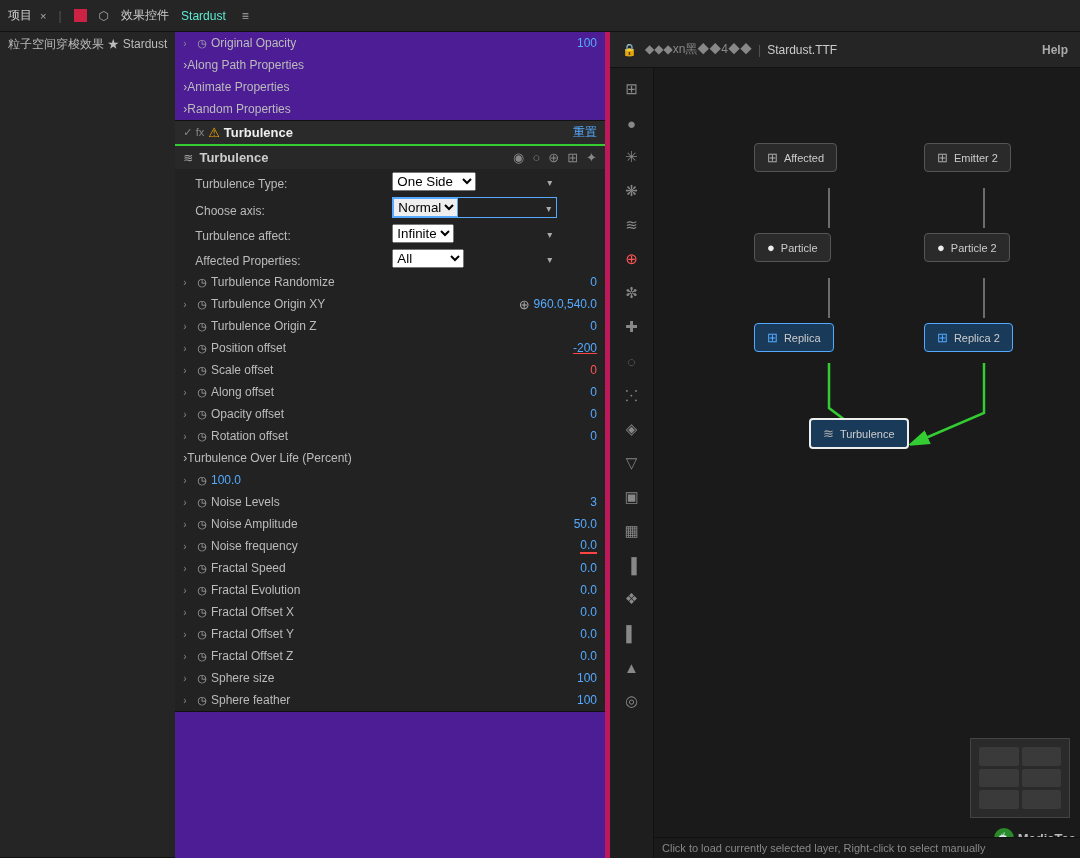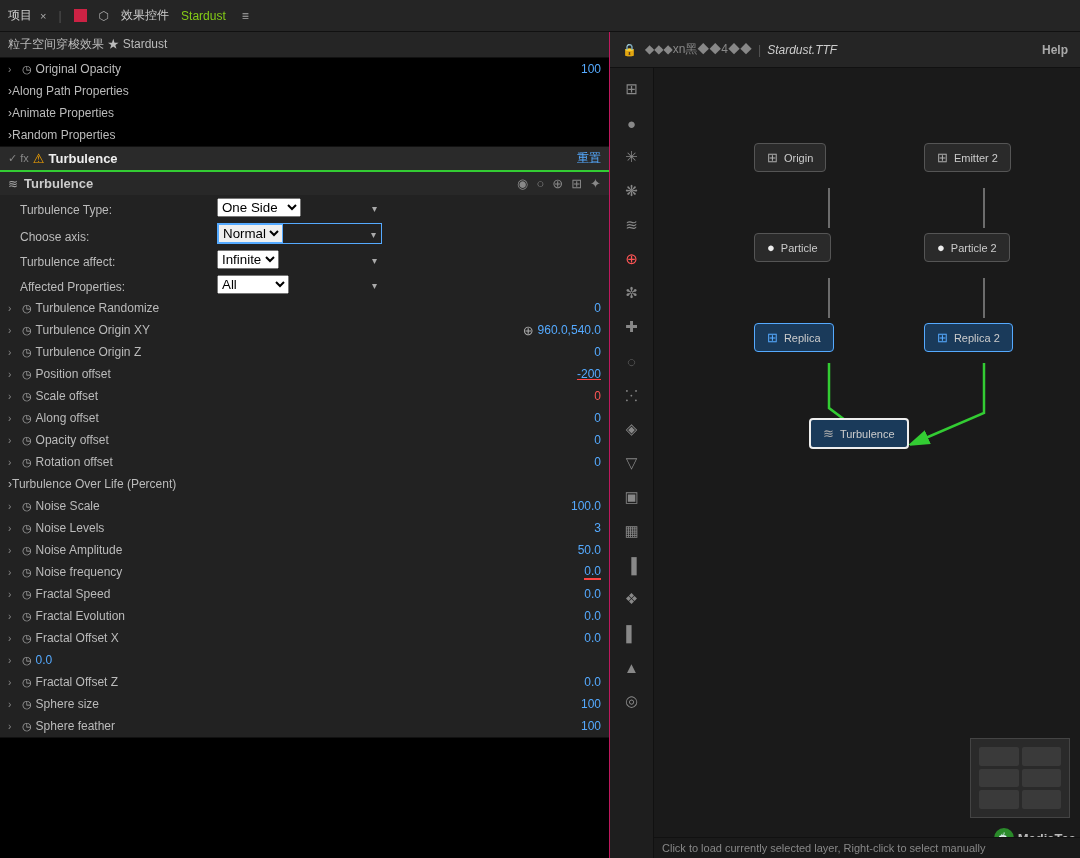--- a/index.html
+++ b/index.html
@@ -6,21 +6,21 @@
     body { background: #1a1a1a; color: #ccc; font-family: 'Segoe UI', Arial, sans-serif; font-size: 12px; width: 1080px; height: 858px; overflow: hidden; display: flex; flex-direction: column; }
 
     
     .top-bar { display: flex; align-items: center; background: #252525; height: 32px; padding: 0 8px; border-bottom: 1px solid #111; gap: 8px; flex-shrink: 0; }
     .close-x { color: #aaa; cursor: pointer; font-size: 11px; }
 
     
     .main-layout { display: flex; flex: 1; overflow: hidden; }
 
     
-    .left-panel { width: 610px; background: #000000; display: flex; flex-direction: column; overflow: hidden; border-right: 1px solid #be185d; }
+    .left-panel { width: 610px; background: #4c1d95; display: flex; overflow: hidden; border-right: 5px solid #be185d; }
 
     
     .left-header { background: #252525; padding: 4px 8px; font-size: 12px; color: #bbb; border-bottom: 1px solid #111; flex-shrink: 0; }
 
     
     .props-list { overflow-y: auto; flex: 1; }
     .prop-row { display: flex; align-items: center; padding: 2px 8px; min-height: 22px; cursor: default; }
     .prop-row .arrow { color: #888; font-size: 10px; margin-right: 4px; width: 10px; }
     .prop-row .prop-icon { color: #aaa; margin-right: 4px; font-size: 11px; }
     .prop-row .prop-label { color: #bbb; flex: 1; font-size: 12px; }
@@ -95,21 +95,21 @@
 </head>
 <body>
 
 <div class="top-bar">
   <span>项目</span>
   <span class="close-x">×</span>
   <span style="color:#555; margin: 0 4px;">|</span>
   <span style="display:inline-block;width:13px;height:13px;background:#cc2244;margin-right:4px;"></span>
   <span style="color:#aaa;margin-right:4px;">⬡</span>
   <span style="color:#ccc;">效果控件</span>
-  <span style="color:#84cc16; margin-left:4px;">Stardust</span>
+  <span style="color:#5eead4; margin-left:4px;">Stardust</span>
   <span style="color:#aaa; margin-left:8px; cursor:pointer;">≡</span>
 </div>
 
 <div class="main-layout">
 
   <div class="left-panel">
 
     <div class="left-header">
       <span>粒子空间穿梭效果 ★ Stardust</span>
     </div>
@@ -252,21 +252,20 @@
         </div>
 
         <div class="section-row">
           <span class="arrow">›</span>
           <span>Turbulence Over Life (Percent)</span>
         </div>
 
         <div class="prop-row">
           <span class="arrow">›</span>
           <span class="prop-icon">◷</span>
-          <span class="prop-label">Noise Scale</span>
           <span class="prop-value blue-val">100.0</span>
         </div>
         <div class="prop-row">
           <span class="arrow">›</span>
           <span class="prop-icon">◷</span>
           <span class="prop-label">Noise Levels</span>
           <span class="prop-value blue-val">3</span>
         </div>
         <div class="prop-row">
           <span class="arrow">›</span>
@@ -294,20 +293,21 @@
         </div>
         <div class="prop-row">
           <span class="arrow">›</span>
           <span class="prop-icon">◷</span>
           <span class="prop-label">Fractal Offset X</span>
           <span class="prop-value blue-val">0.0</span>
         </div>
         <div class="prop-row">
           <span class="arrow">›</span>
           <span class="prop-icon">◷</span>
+          <span class="prop-label">Fractal Offset Y</span>
           <span class="prop-value blue-val">0.0</span>
         </div>
         <div class="prop-row">
           <span class="arrow">›</span>
           <span class="prop-icon">◷</span>
           <span class="prop-label">Fractal Offset Z</span>
           <span class="prop-value blue-val">0.0</span>
         </div>
         <div class="prop-row">
           <span class="arrow">›</span>
@@ -325,21 +325,21 @@
       </div>
     </div>
   </div>
 
   <div class="right-panel">
 
     <div class="right-top">
       <span class="right-top-lock">🔒</span>
       <span style="color:#888;margin-right:6px;">◆◆◆xn黑◆◆4◆◆</span>
       <span style="color:#555;margin-right:6px;">|</span>
-      <span style="color:#ccc;flex:1;font-style:italic;">Stardust.TTF</span>
+      <span style="color:#ccc;flex:1;">Stardust.TTF</span>
       <span class="right-top-help">Help</span>
     </div>
 
     <div style="display:flex;flex:1;overflow:hidden;">
 
       <div class="right-toolbar">
         <div class="toolbar-btn">⊞</div>
         <div class="toolbar-btn">●</div>
         <div class="toolbar-btn">✳</div>
         <div class="toolbar-btn">❋</div>
@@ -379,21 +379,21 @@
 
             <defs>
               <marker id="arrow-green" markerWidth="8" markerHeight="8" refX="6" refY="3" orient="auto">
                 <path d="M0,0 L0,6 L9,3 z" fill="#3c3"></path>
               </marker>
             </defs>
           </svg>
 
           <div class="node" style="left:100px;top:75px;">
             <span class="node-icon">⊞</span>
-            <span>Origin</span>
+            <span>Affected</span>
           </div>
 
           <div class="node" style="left:270px;top:75px;">
             <span class="node-icon">⊞</span>
             <span>Emitter 2</span>
           </div>
 
           <div class="node" style="left:100px;top:165px;">
             <span class="node-icon" style="color:#eee;">●</span>
             <span>Particle</span>

